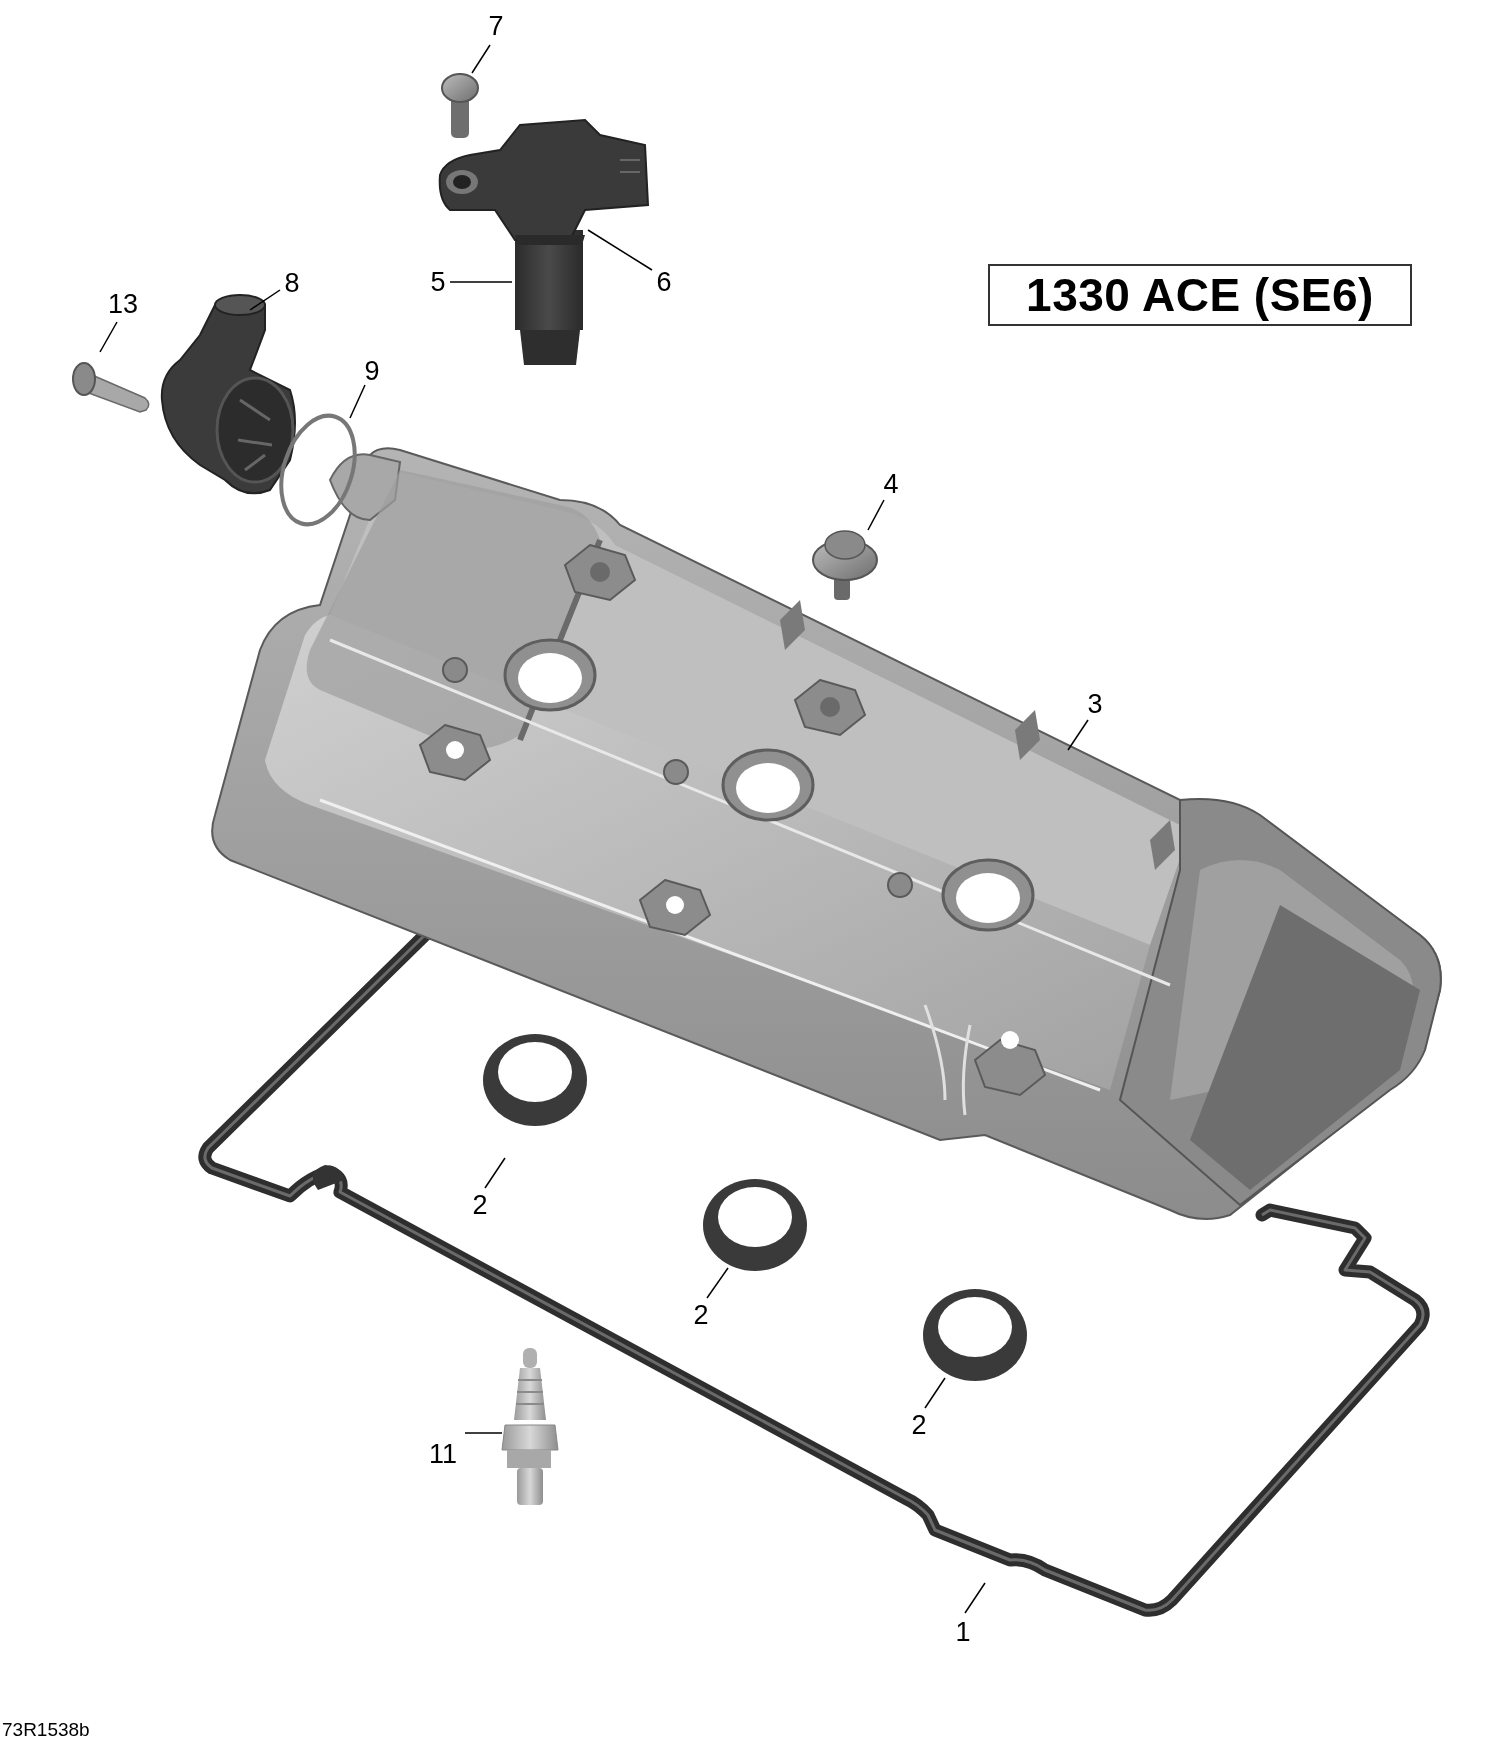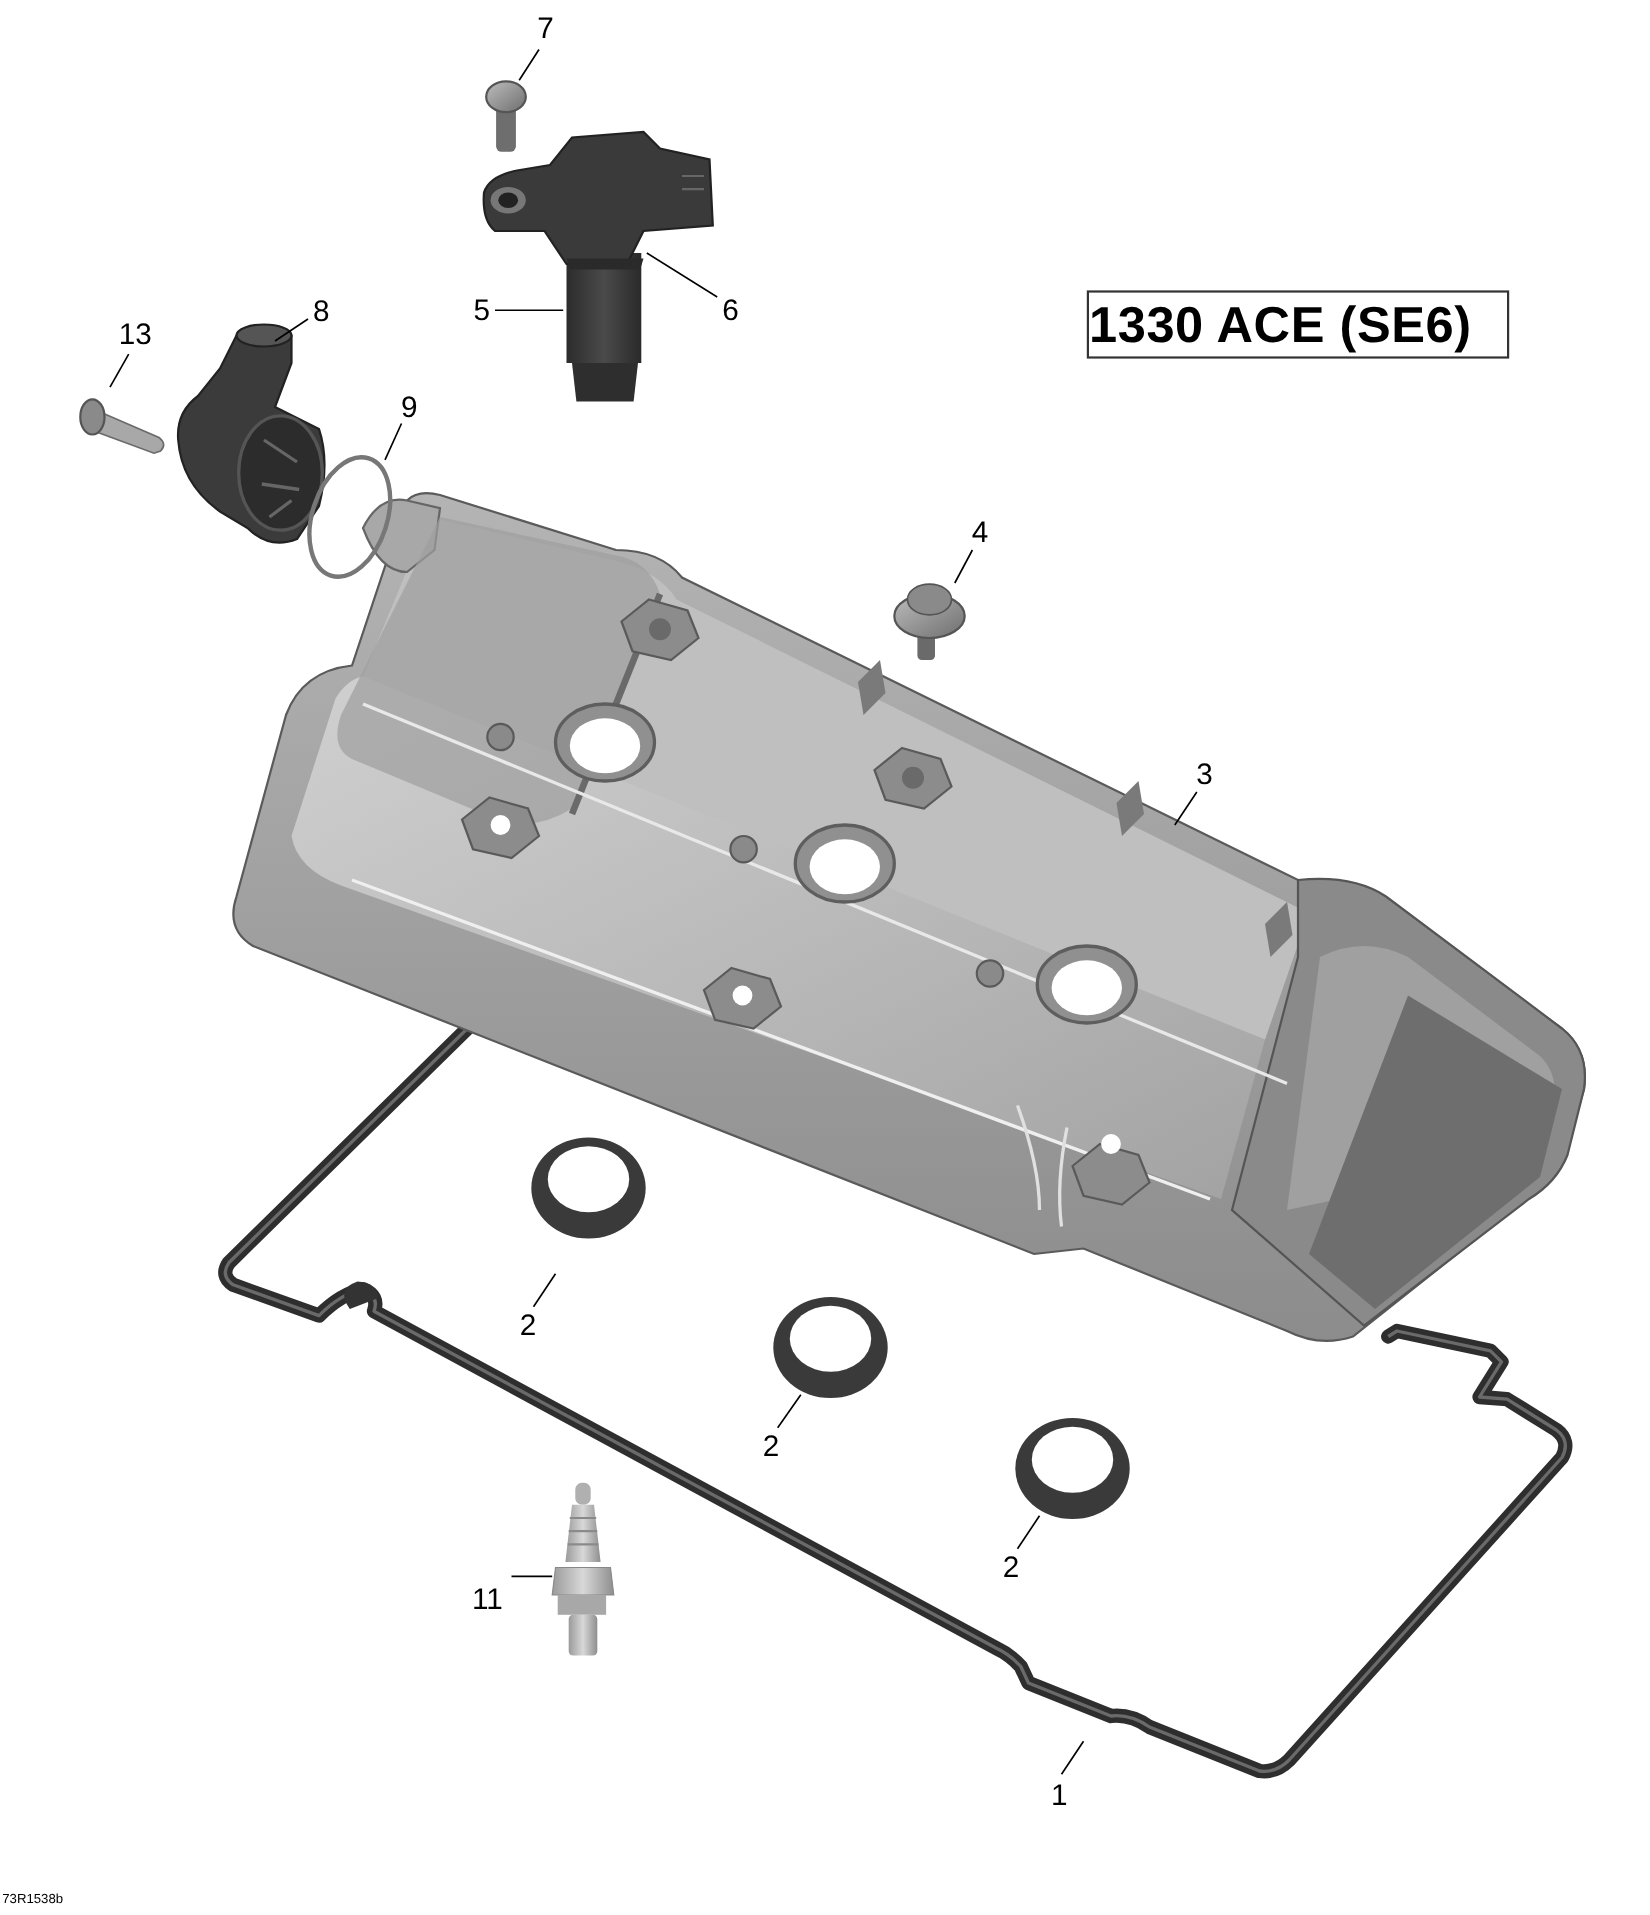--- a/index.html
+++ b/index.html
@@ -2,26 +2,26 @@
 <html><head>
 <meta charset="utf-8">
 <style>
   html, body { margin: 0; padding: 0; background: #ffffff; }
   body { width: 1500px; height: 1741px; position: relative; overflow: hidden;
          font-family: "Liberation Sans", sans-serif; }
   #stage { position: absolute; left: 0; top: 0; width: 1500px; height: 1741px; }
   .callout { position: absolute; font-family: "Liberation Sans", sans-serif;
              font-size: 27px; color: #000; line-height: 1; transform: translate(-50%, -50%);
              white-space: nowrap; cursor: pointer; }
-  .model-box { position: absolute; left: 988px; top: 264px; width: 384px; height: 62px;
+  .model-box { position: absolute; left: 988px; top: 264px; width: 424px; height: 62px;
                border: 2px solid #333; box-sizing: border-box; display: flex;
-               align-items: center; justify-content: flex-start; background: #fff; }
+               align-items: center; justify-content: center; background: #fff; }
   .model-box span { font-family: "Liberation Sans", sans-serif; font-weight: bold;
                     font-size: 46px; color: #000; letter-spacing: 0.5px; }
-  .drawing-id { position: absolute; left: 2px; top: 1719px; font-size: 12px;
+  .drawing-id { position: absolute; left: 2px; top: 1719px; font-size: 19px;
                 font-family: "Liberation Sans", sans-serif; color: #000; }
 </style>
 </head>
 <body>
 
 <div id="stage">
 
 <svg width="1500" height="1741" viewBox="0 0 1500 1741" xmlns="http://www.w3.org/2000/svg" style="position:absolute;left:0;top:0;">
   <defs>
     <linearGradient id="coverTop" x1="0" y1="0" x2="1" y2="1">

